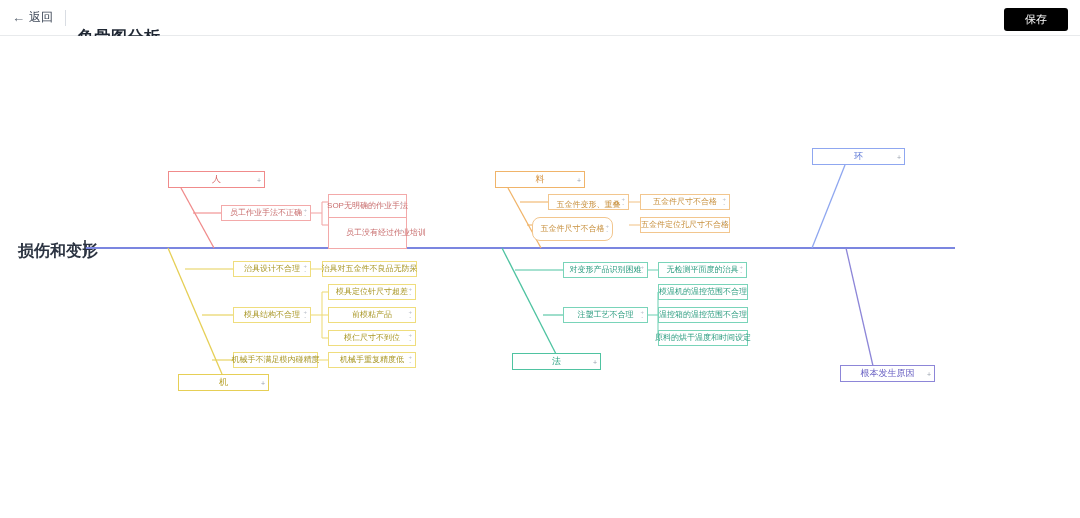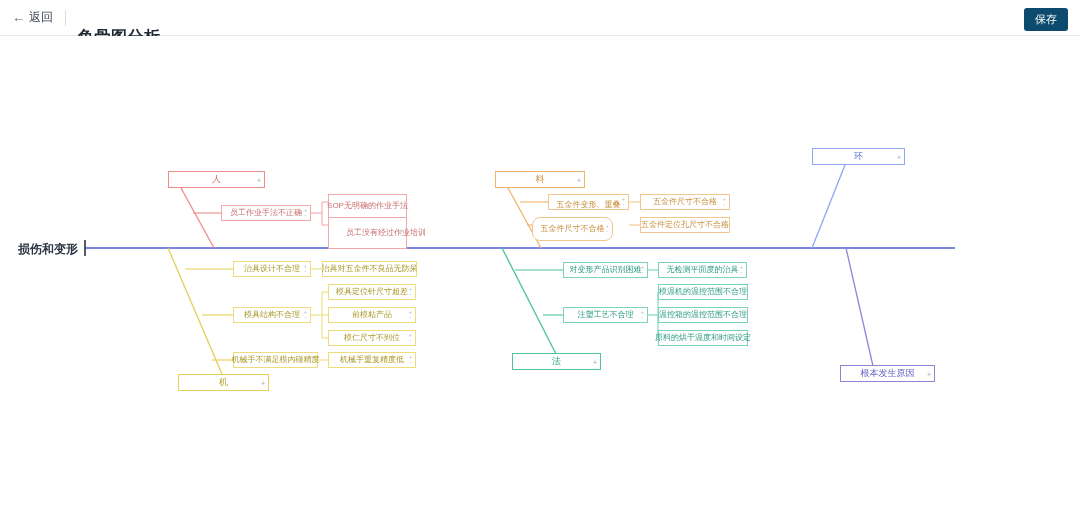--- a/index.html
+++ b/index.html
@@ -19,40 +19,40 @@
   .back-btn {
     display: flex; align-items: center; gap: 4px;
     margin-left: 12px; color: #3d4757; font-size: 12px; cursor: pointer;
   }
   .back-arrow { font-size: 13px; color: #5a6472; line-height: 1; }
   .divider-v { width: 1px; height: 16px; background: #d9dde3; margin: 0 12px; }
   .page-title { font-size: 16px; font-weight: bold; color: #1f2733; letter-spacing: .5px; margin-top: 40px; }
 
   .save-btn {
     position: absolute; right: 12px; top: 8px;
-    background: #0c4a6e; color: #fff; border: none; border-radius: 3px;
-    font-size: 11px; padding: 4px 11px; cursor: pointer;
+    background: #000000; color: #fff; border: none; border-radius: 3px;
+    font-size: 11px; padding: 4px 21px; cursor: pointer;
     font-family: "Liberation Sans", sans-serif;
   }
 
   
   .zoom-slider { position: absolute; left: 874px; top: 39px; width: 182px; height: 12px; }
   .slider-track { position: absolute; left: 0; top: 4px; width: 182px; height: 4px; background: #e9ecf0; border-radius: 2px; }
   .slider-fill  { position: absolute; left: 0; top: 4px; width: 63px; height: 4px; background: #409eff; border-radius: 2px; }
   .slider-knob  { position: absolute; left: 56px; top: -1px; width: 13px; height: 13px; border-radius: 50%;
                   background: #fff; border: 2px solid #409eff; cursor: pointer; }
 
   
   .canvas { position: absolute; left: 0; top: 36px; width: 1080px; height: 482px; background: #fff; }
   .wires { position: absolute; left: 0; top: 0; width: 1080px; height: 482px; }
 
   
   .root-label {
     position: absolute; left: 18px; top: 205px;
-    font-size: 12px; font-weight: bold; color: #2c3442; white-space: nowrap;
+    font-size: 16px; font-weight: bold; color: #2c3442; white-space: nowrap;
   }
 
   
   .node {
     position: absolute; background: #fff; border: 1px solid #ccc;
     display: flex; align-items: center; justify-content: center;
     font-size: 8px; color: #4a5260; white-space: nowrap;
     cursor: pointer; line-height: 1;
   }
   .node .lbl { pointer-events: none; }

